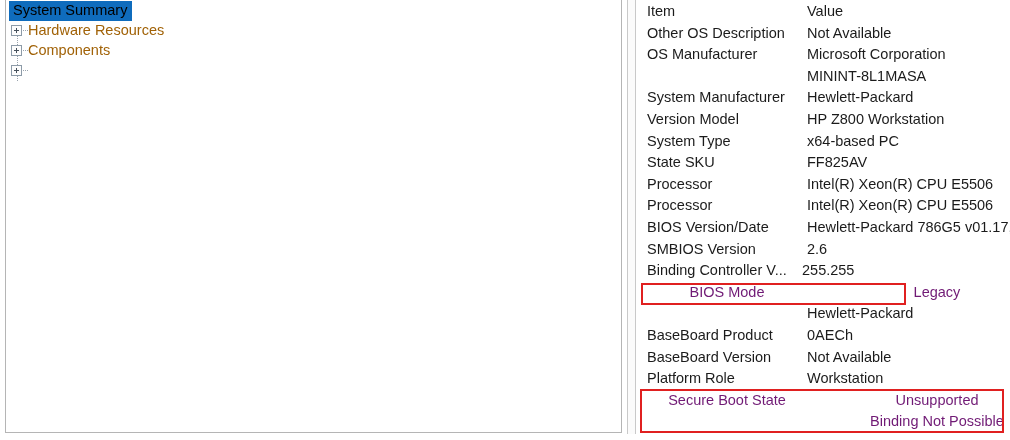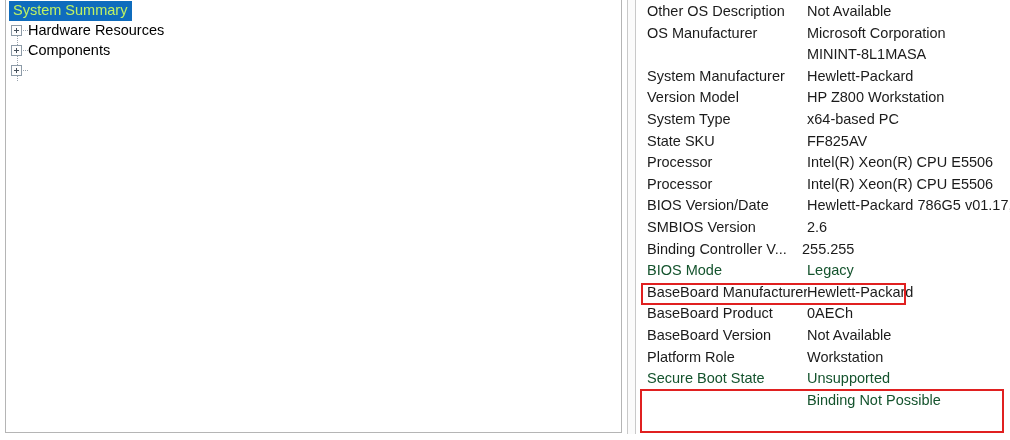--- a/index.html
+++ b/index.html
@@ -37,21 +37,21 @@
     font-size: 14.5px;
     color: #1b1b1b;
     white-space: nowrap;
   }
   #tree-root-row {
     padding-left: 3px;
   }
   #tree-root-label {
     display: inline-block;
     background: #0f6cbd;
-    color: #bef264;
+    color: #000000;
     padding: 1px 5px 2px 4px;
     font-size: 14.5px;
     line-height: 17px;
   }
   .tree-child {
     padding-left: 5px;
     display: flex;
     align-items: center;
     height: 20px;
   }
@@ -79,21 +79,21 @@
     content: "";
     position: absolute;
     left: 4px;
     top: 2px;
     width: 1px;
     height: 5px;
     background: #46515c;
   }
   .tree-child-label {
     font-size: 14.5px;
-    color: #000000;
+    color: #a16207;
     line-height: 20px;
   }
   
   .tree-child .connector {
     position: absolute;
     left: 17px;
     width: 5px;
     height: 1px;
     background: repeating-linear-gradient(to right, #9aa4ae 0 1px, transparent 1px 2px);
   }
@@ -154,21 +154,22 @@
     width: 260px;
     white-space: nowrap;
     line-height: 20px;
   }
   .detail-row.narrow-gap .cell-value {
     left: 166px;
   }
   
   .hl-ink .cell-item,
   .hl-ink .cell-value {
-    color: #14532d;
+    color: #701a75;
+    text-align: center;
   }
 
   
   .red-box {
     position: absolute;
     border: 2px solid #e02020;
     box-sizing: border-box;
     pointer-events: none;
     background: transparent;
   }
@@ -210,20 +211,24 @@
   <div class="tree-row tree-child">
     <span class="connector"></span>
     <span class="expander"></span>
   </div>
 </div>
 
 <div id="pane-divider"></div>
 
 <div id="detail-pane">
 
+  <div class="detail-row">
+    <span class="cell-item">Item</span>
+    <span class="cell-value">Value</span>
+  </div>
 
   <div class="detail-row">
     <span class="cell-item">Other OS Description</span>
     <span class="cell-value">Not Available</span>
   </div>
   <div class="detail-row">
     <span class="cell-item">OS Manufacturer</span>
     <span class="cell-value">Microsoft Corporation</span>
   </div>
   <div class="detail-row">
@@ -263,21 +268,20 @@
   </div>
   <div class="detail-row narrow-gap">
     <span class="cell-item">Binding Controller V...</span>
     <span class="cell-value">255.255</span>
   </div>
   <div class="detail-row hl-ink">
     <span class="cell-item">BIOS Mode</span>
     <span class="cell-value">Legacy</span>
   </div>
   <div class="detail-row">
-    <span class="cell-item">BaseBoard Manufacturer</span>
     <span class="cell-value">Hewlett-Packard</span>
   </div>
   <div class="detail-row">
     <span class="cell-item">BaseBoard Product</span>
     <span class="cell-value">0AECh</span>
   </div>
   <div class="detail-row">
     <span class="cell-item">BaseBoard Version</span>
     <span class="cell-value">Not Available</span>
   </div>

